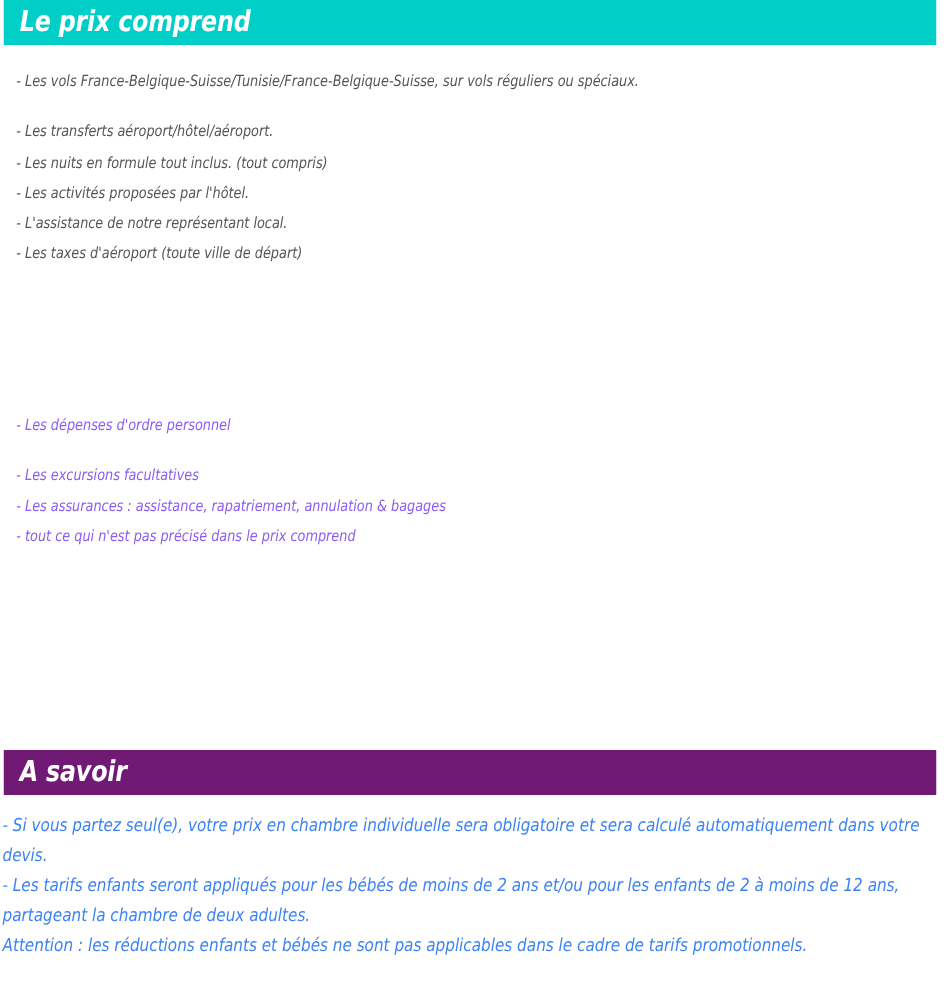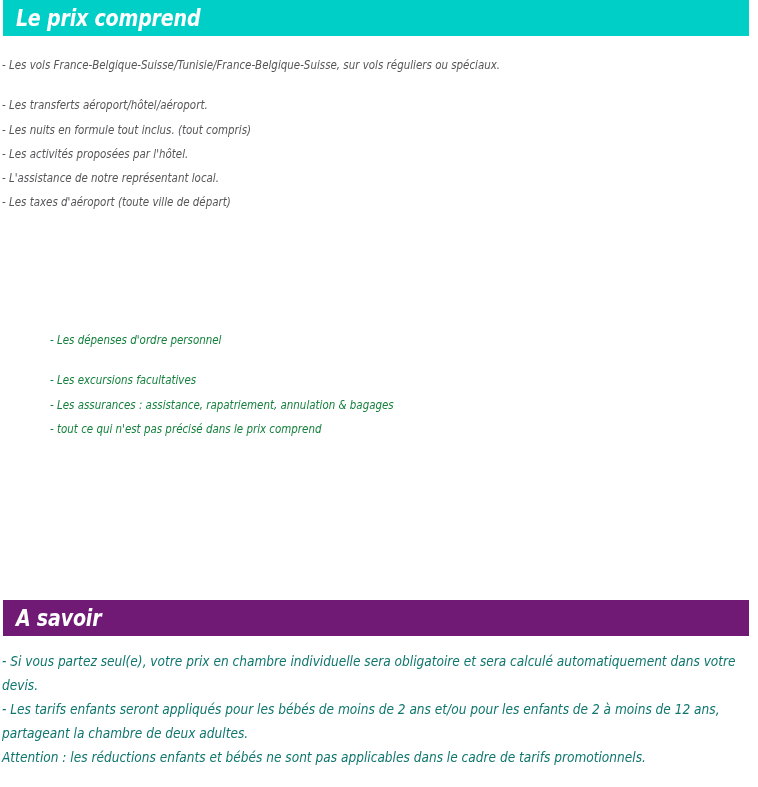--- a/index.html
+++ b/index.html
@@ -49,21 +49,21 @@
     line-height: 23px;
     letter-spacing: -0.2px;
     padding-left: 14px;
     transform: scaleX(0.92);
     transform-origin: left center;
     white-space: nowrap;
   }
 
   
   .body-block {
-    padding: 0 2px;
+    padding: 0 13px;
     color: #555558;
     font-family: "DejaVu Sans Condensed", "Liberation Sans Narrow", "Liberation Sans", sans-serif;
     font-style: italic;
     font-size: 12.3px;
     line-height: 12.3px;
   }
   .line {
     white-space: nowrap;
     transform: scaleX(0.93);
     transform-origin: left center;
@@ -112,32 +112,32 @@
       <div class="line s1-l0">- Les vols France-Belgique-Suisse/Tunisie/France-Belgique-Suisse, sur vols réguliers ou spéciaux.</div>
       <div class="line s1-l1">- Les transferts aéroport/hôtel/aéroport.</div>
       <div class="line s1-l2">- Les nuits en formule tout inclus. (tout compris)</div>
       <div class="line s1-l3">- Les activités proposées par l'hôtel.</div>
       <div class="line s1-l4">- L'assistance de notre représentant local.</div>
       <div class="line s1-l5">- Les taxes d'aéroport (toute ville de départ)</div>
     </div>
   </div>
 
   <div class="section section-2">
-    <div class="body-block" style="color: #15803d; margin-left: 48px;">
+    <div class="body-block" style="color: #8b5cf6;">
       <div class="line s2-l0">- Les dépenses d'ordre personnel</div>
       <div class="line s2-l1">- Les excursions facultatives</div>
       <div class="line s2-l2">- Les assurances : assistance, rapatriement, annulation &amp; bagages</div>
       <div class="line s2-l3">- tout ce qui n'est pas précisé dans le prix comprend</div>
     </div>
   </div>
 
   <div class="section section-3">
     <div class="bar" style="background: #701a75;">
       <div class="bar-title" style="color: rgb(255, 255, 255);">A savoir</div>
     </div>
-    <div class="body-block large" style="color: #0f766e;">
+    <div class="body-block large" style="color: #3b82f6;">
       <div class="para s3-p0">- Si vous partez seul(e), votre prix en chambre individuelle sera obligatoire et sera calculé automatiquement dans votre devis.</div>
       <div class="para s3-p1">- Les tarifs enfants seront appliqués pour les bébés de moins de 2 ans et/ou pour les enfants de 2 à moins de 12 ans, partageant la chambre de deux adultes.</div>
       <div class="para s3-p2">Attention : les réductions enfants et bébés ne sont pas applicables dans le cadre de tarifs promotionnels.</div>
     </div>
   </div>
 
 </div>
 
 </body></html>

